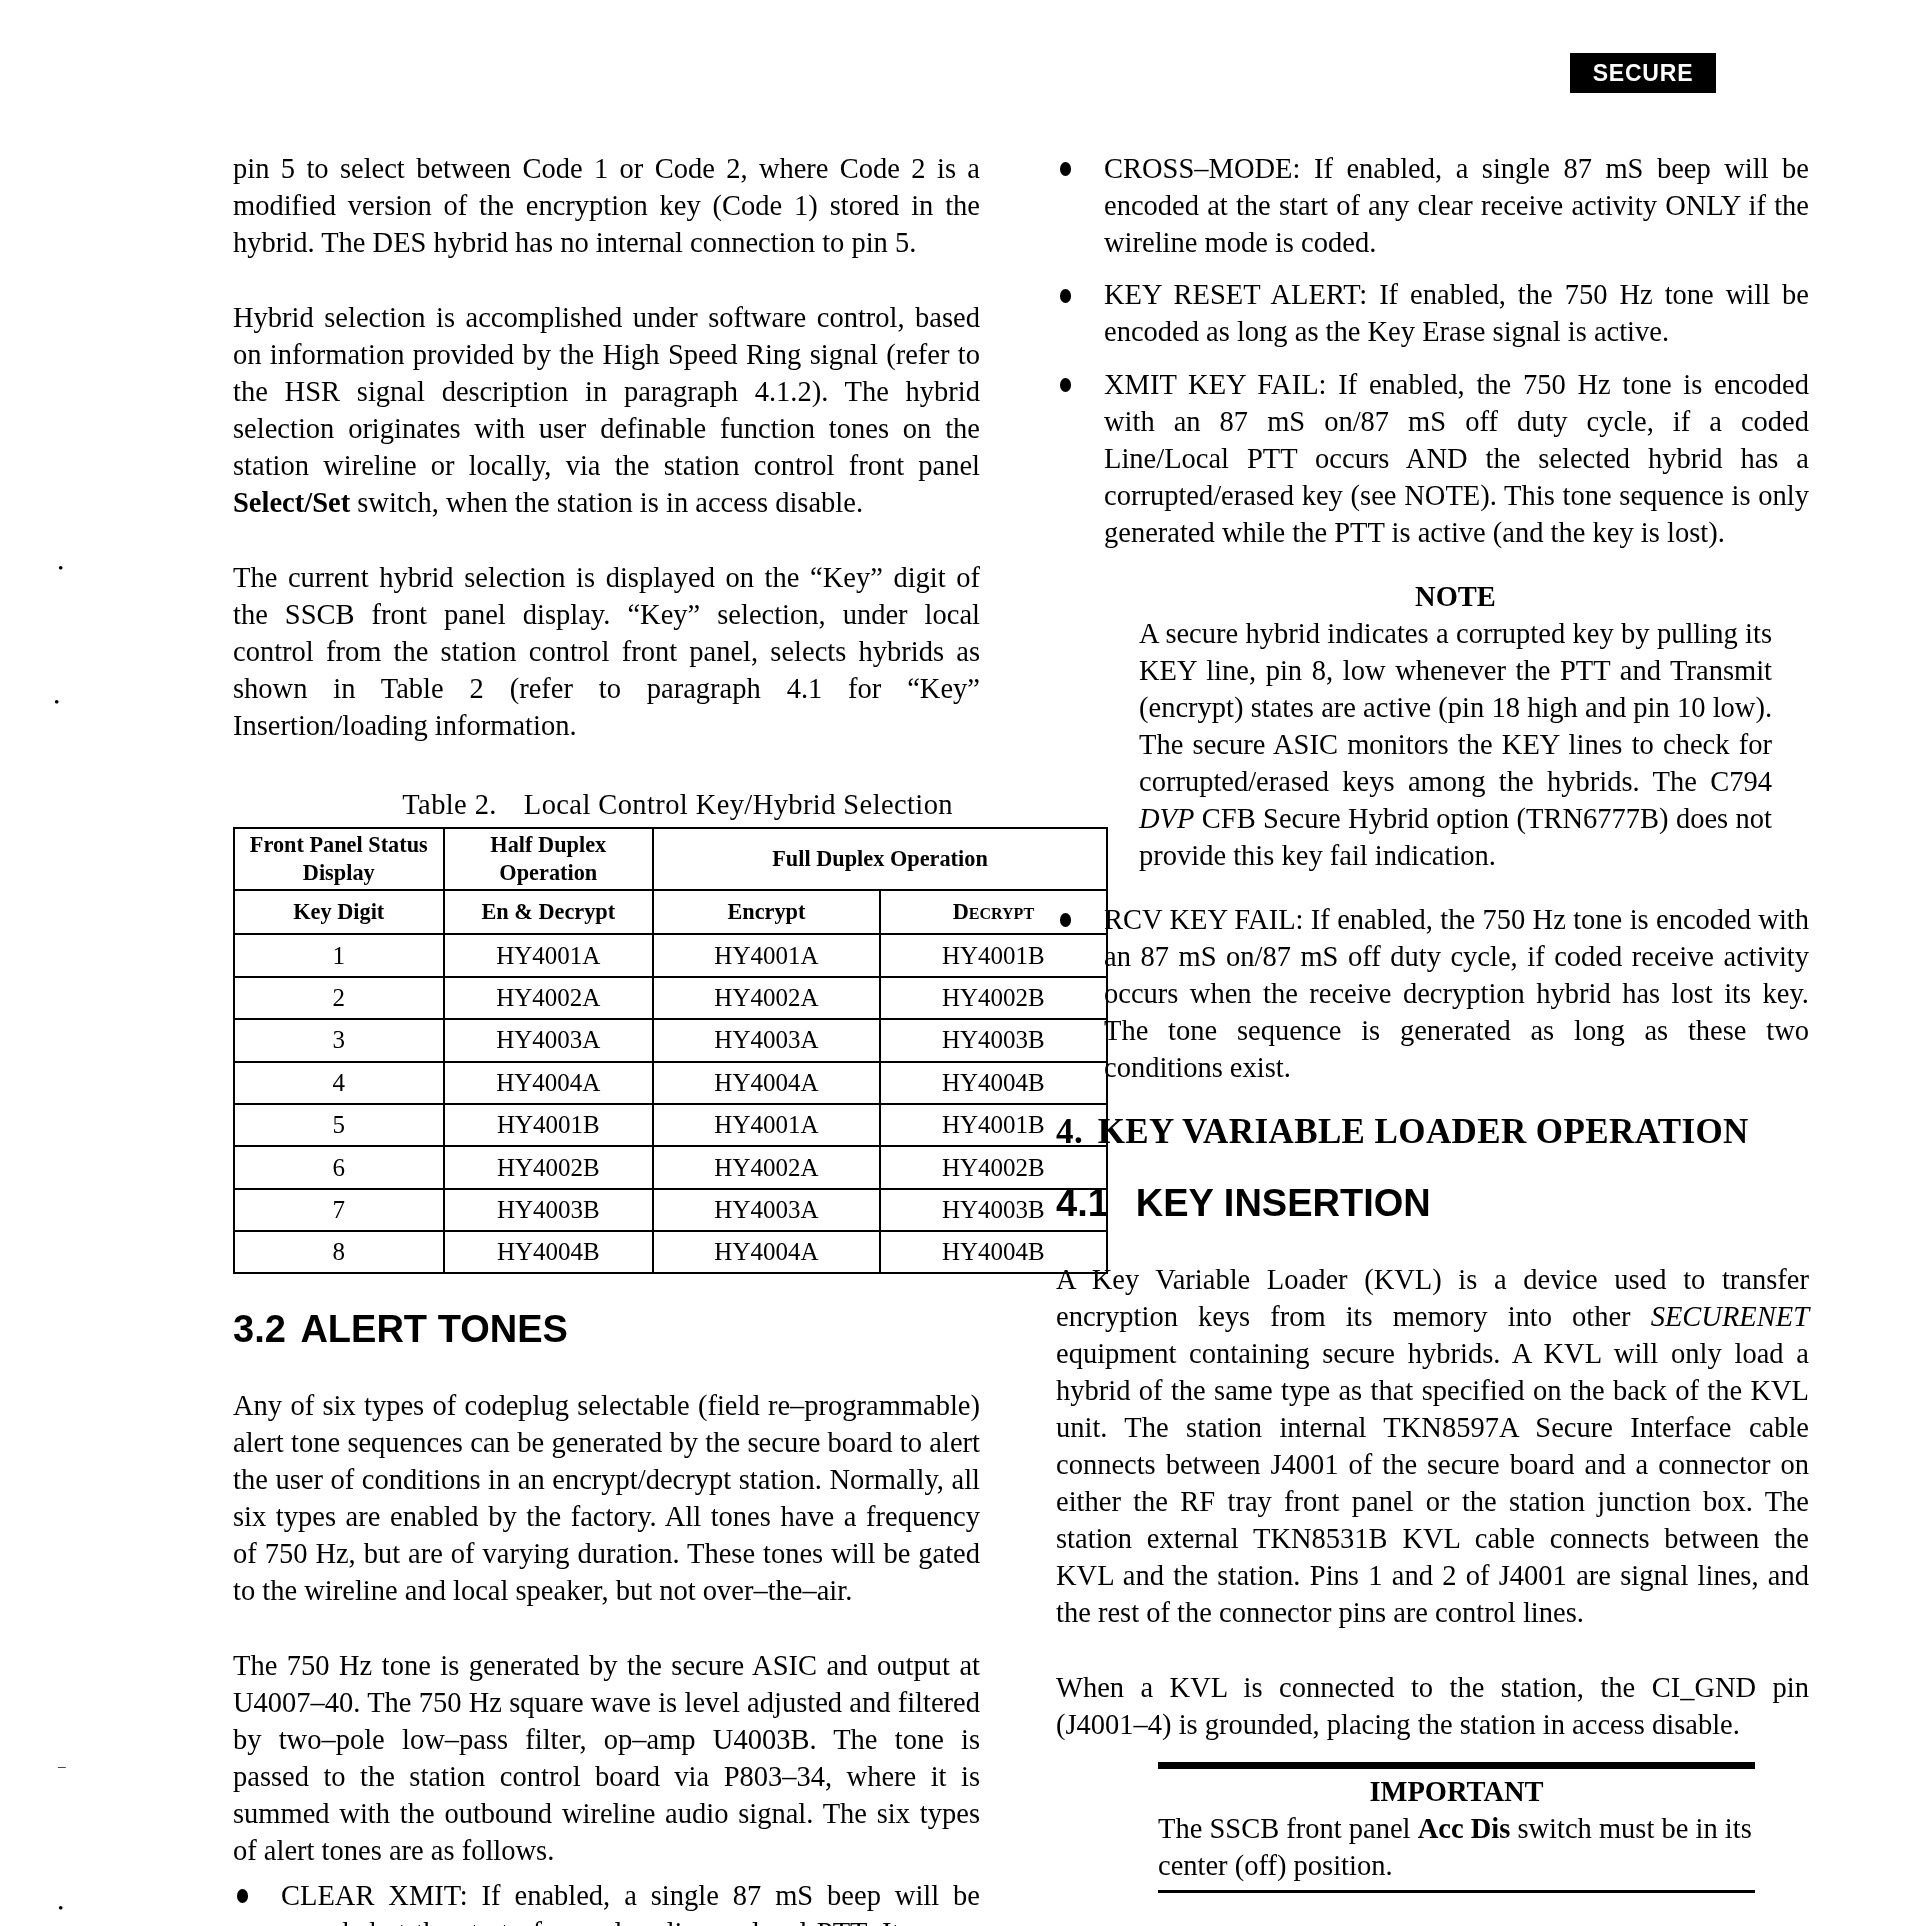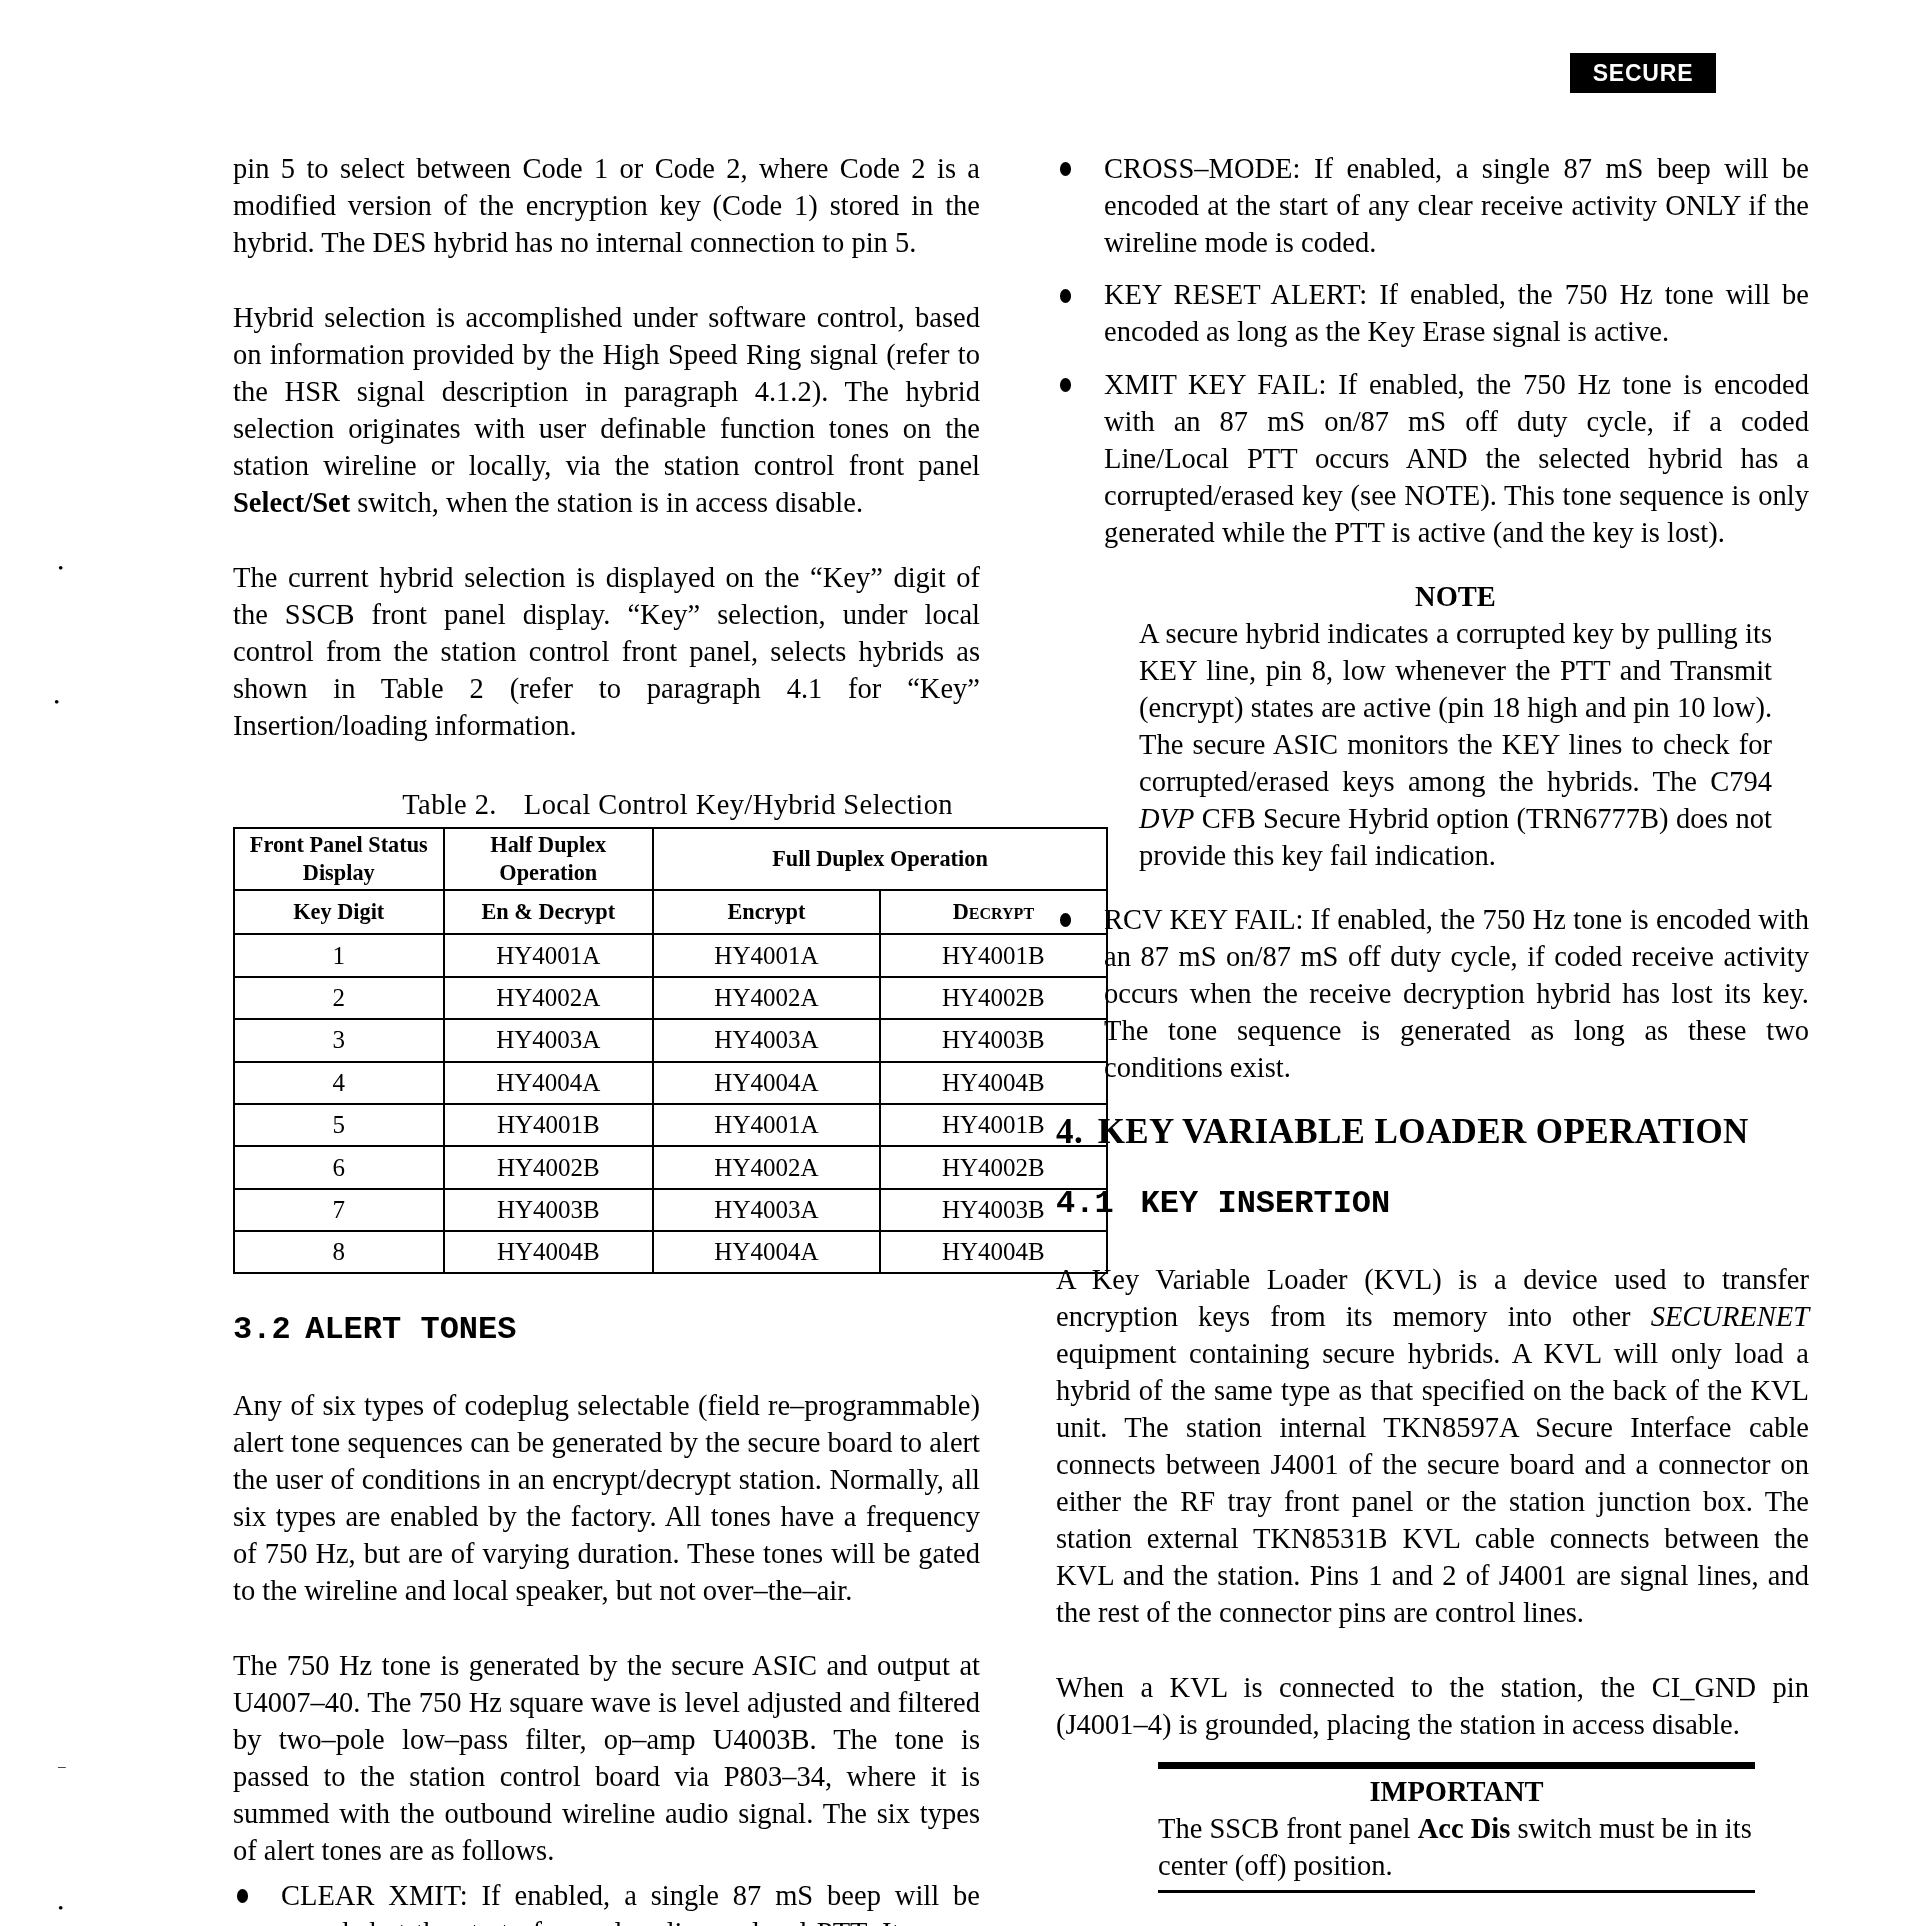--- a/index.html
+++ b/index.html
@@ -20,21 +20,21 @@
   .note { margin: 27px 37px 27px 83px; text-align: justify; }
   .note-title { text-align: center; font-weight: bold; }
   .caption { text-align: right; margin: 0 0 3.9px 60px; letter-spacing: 0.4px; }
   .caption span { margin-right: 27px; }
   table.t2 { border-collapse: collapse; width: 875px; margin: 0 0 37px 0; font-size: 25px; line-height: 28px; }
   table.t2 td, table.t2 th { border: 2.3px solid #000; text-align: center; padding: 2.3px 1.5px; }
   table.t2 thead th { font-weight: bold; font-size: 22.3px; line-height: 28px; }
   table.t2 tr.sub th { font-weight: bold; padding: 7px 13px; }
   table.t2 tbody td { padding: 6.2px 1.5px; }
   .smallcaps { font-variant: small-caps; }
-  h3.sect { font-family: Liberation Mono, monospace; font-size: 32px; font-weight: bold; margin: 16px 0 39px 0; }
+  h3.sect { font-family: Liberation Sans, sans-serif; font-size: 38px; font-weight: bold; margin: 16px 0 39px 0; }
   h2.sect { font-family: "Liberation Serif", serif; font-size: 35px; font-weight: bold; margin: 15.4px 0 35px 0; letter-spacing: 0.4px; }
   h2.sect .num, h3.sect .num { margin-right: 14.6px; }
   .important { margin: 19px 54px 35px 102px; }
   .important .bar { height: 7.7px; background: #000; }
   .important .bar.thin { height: 3.1px; margin-top: 6.2px; }
   .important .title { text-align: center; font-weight: bold; margin-top: 3.1px; }
   .margin-mark { position: absolute; font-size: 15.4px; }
 </style>
 </head>
 <body>

